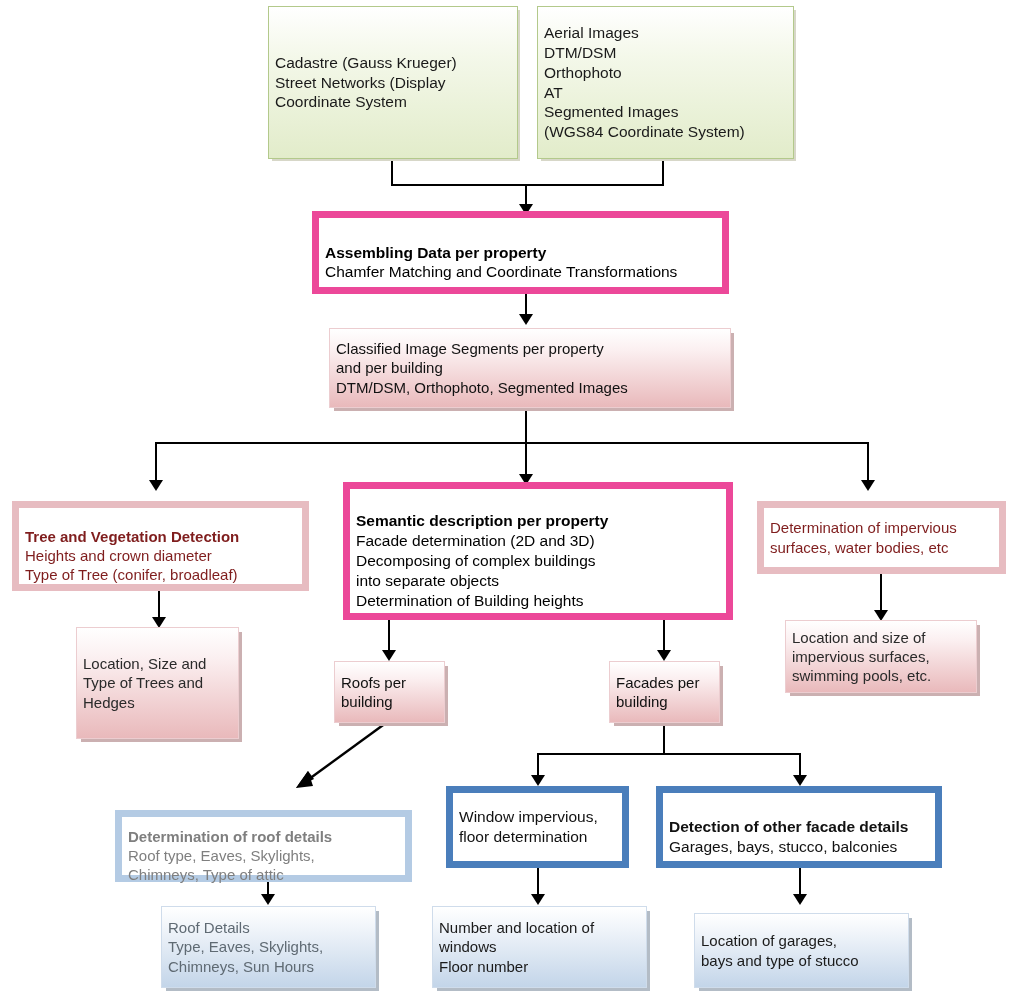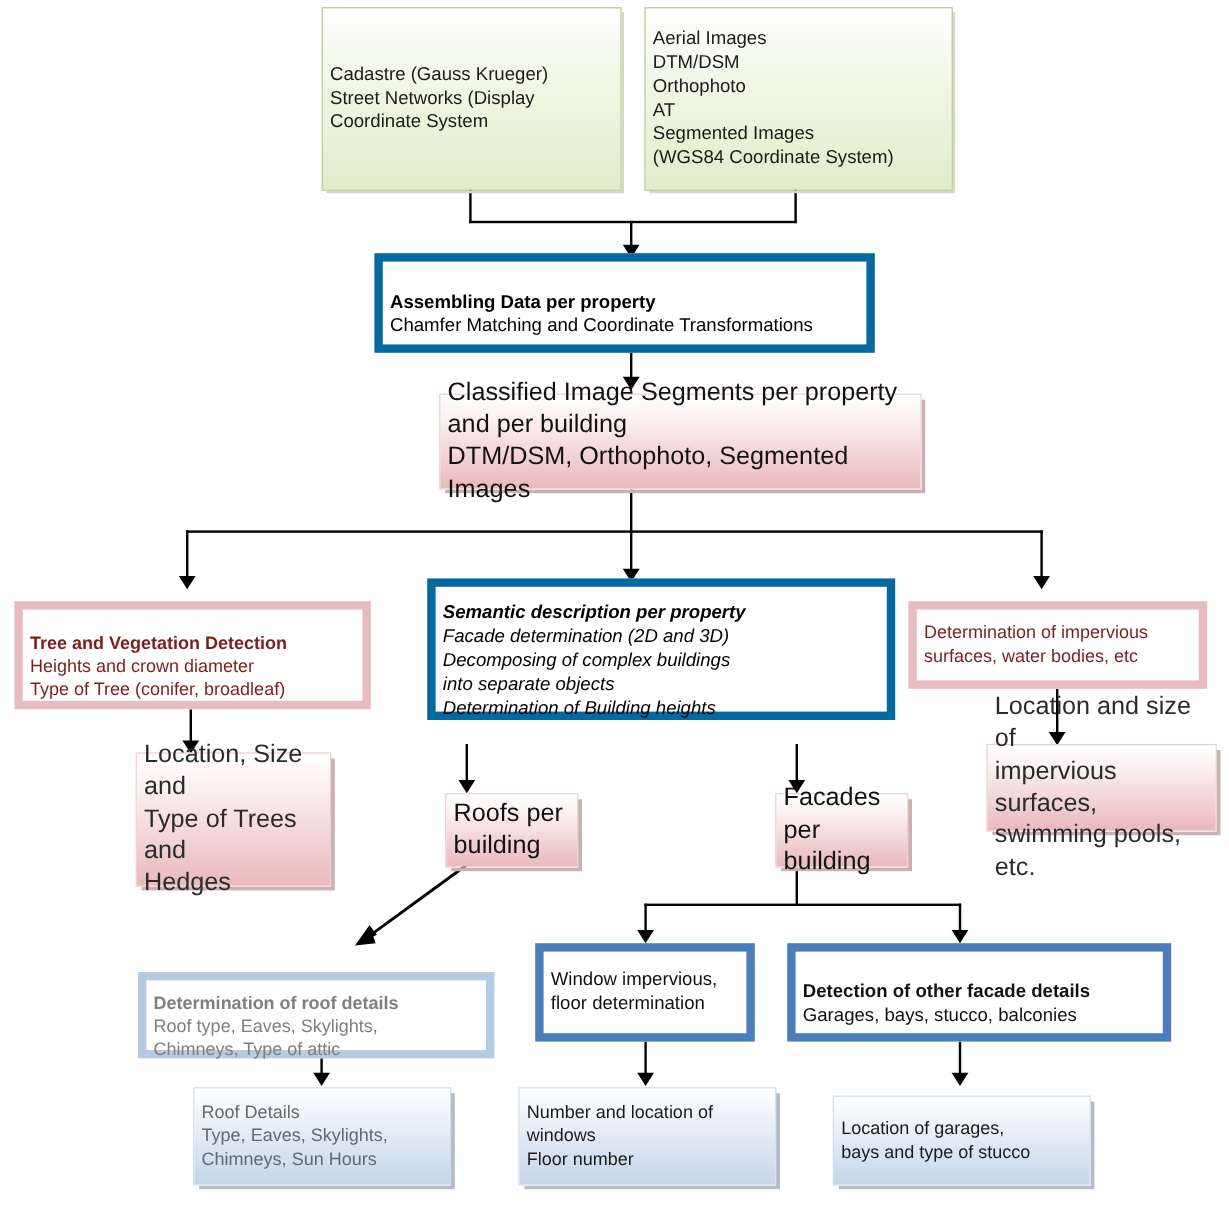--- a/index.html
+++ b/index.html
@@ -39,34 +39,33 @@
   .g-box {
     border: 1.5px solid #b3c98b;
     background: linear-gradient(to bottom, #ffffff 0%, #f4f8ea 32%, #e2ecca 100%);
     box-shadow: 3px 3px 0 -1px #d7d7c8;
     color: #1a1a1a;
     font-size: 15.5px;
   }
 
   
   .r-thick {
-    border: 7px solid #0369a1;
+    border: 7px solid #ec4899;
     background: #ffffff;
     color: #000000;
     font-size: 15.5px;
   }
 
   
   .p-grad {
     border: 1px solid #eccdd0;
     background: linear-gradient(to bottom, #ffffff 0%, #fbeff0 28%, #e9b9bb 100%);
     box-shadow: 4px 4px 0 -1px #cbb0b1;
     color: #2a2a2a;
-    font-size: 21px;
-    margin-left: 37px;
+    font-size: 15px;
   }
   .p-grad.dark-txt { color: #111111; }
 
   
   .p-thick {
     border: 7px solid #e7bcc1;
     background: #ffffff;
     color: #7f1d1d;
     font-size: 15px;
   }
@@ -197,21 +196,21 @@
 Type of Tree (conifer, broadleaf)</span>
     </span>
   </div>
 
   <div class="node p-grad" style="left:76px; top:627px; width:163px; height:112px;">
     <span class="txt">Location, Size and
 Type of Trees and
 Hedges</span>
   </div>
 
-  <div class="node r-thick" style="left:356px; top:482px; width:390px; height:118px;font-style:italic;">
+  <div class="node r-thick" style="left:343px; top:482px; width:390px; height:138px;">
     <span class="txt">
       <span class="hd">Semantic description per property</span><span>Facade determination (2D and 3D)
 Decomposing of complex buildings
 into separate objects
 Determination of Building heights</span>
     </span>
   </div>
 
   <div class="node p-thick" style="left:757px; top:501px; width:249px; height:73px;">
     <span class="txt">Determination of impervious
@@ -239,21 +238,21 @@
       <span class="hd">Determination of roof details</span><span>Roof type, Eaves, Skylights,
 Chimneys, Type of attic</span>
     </span>
   </div>
 
   <div class="node b-thick" style="left:446px; top:786px; width:183px; height:82px;">
     <span class="txt">Window impervious,
 floor determination</span>
   </div>
 
-  <div class="node b-thick" style="left:656px; top:786px; width:320px; height:82px;">
+  <div class="node b-thick" style="left:656px; top:786px; width:286px; height:82px;">
     <span class="txt">
       <span class="hd">Detection of other facade details</span><span>Garages, bays, stucco, balconies</span>
     </span>
   </div>
 
   <div class="node b-grad" style="left:161px; top:906px; width:215px; height:82px;">
     <span class="txt">Roof Details
 Type, Eaves, Skylights,
 Chimneys, Sun Hours</span>
   </div>

